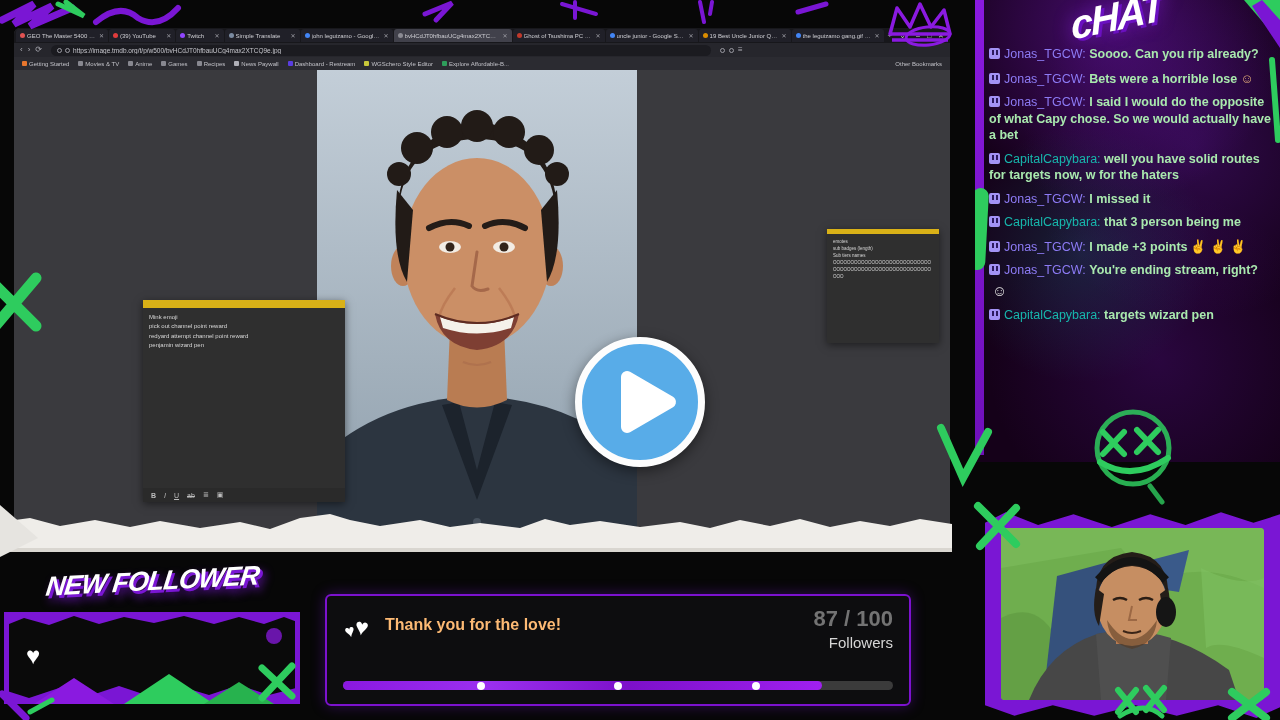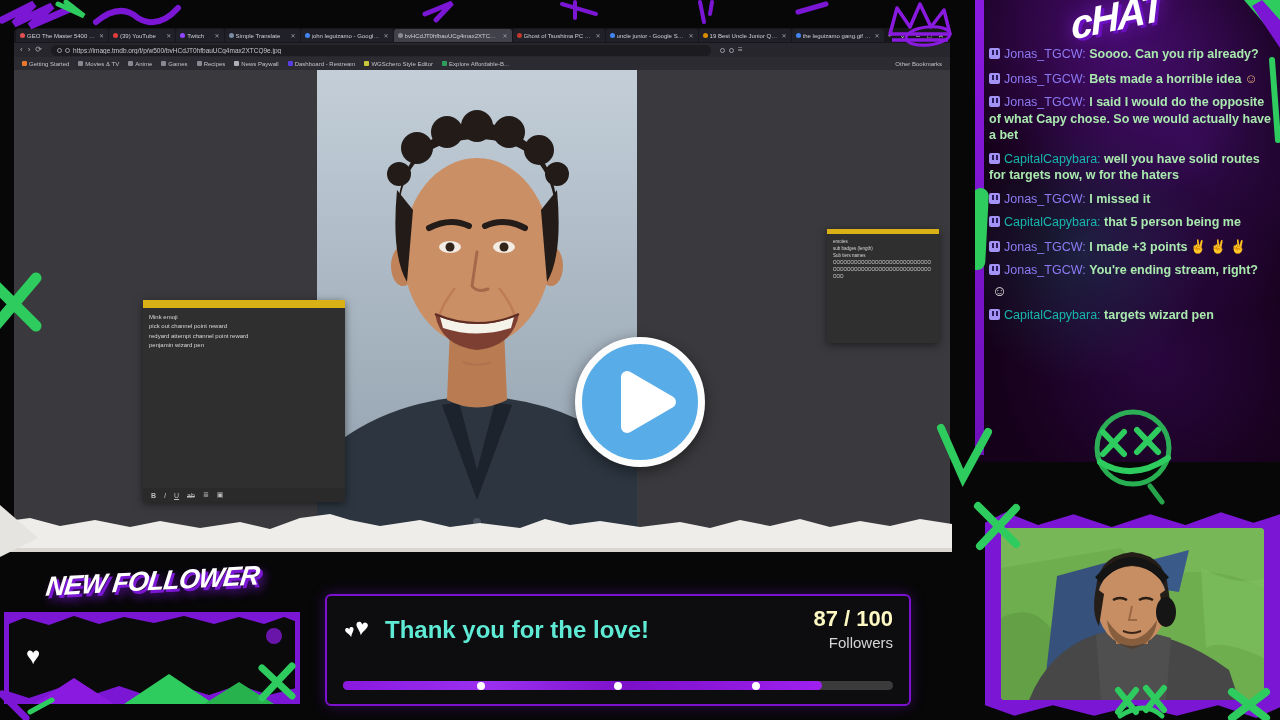--- a/index.html
+++ b/index.html
@@ -81,22 +81,22 @@
   #nf-inner{position:absolute;inset:0}
   #nf-heart{position:absolute;left:22px;top:30px;font-size:24px;color:#fff;z-index:3}
   #nf-name{position:absolute;left:52px;top:26px;font-size:28px;font-weight:800;color:#2fd157;letter-spacing:.5px;z-index:3;text-shadow:0 2px 4px rgba(0,0,0,.6)}
 
   
   #goal{position:absolute;left:325px;top:594px;width:586px;height:112px;background:rgba(14,14,16,.96);border:2px solid #7c12cf;border-radius:6px;z-index:4;box-shadow:0 0 14px rgba(110,20,200,.4)}
   #goal-hearts{position:absolute;left:18px;top:18px;width:34px;height:30px}
   .gh{position:absolute;color:#fff;font-weight:700}
   .gh1{left:0;top:8px;font-size:17px;transform:rotate(-14deg)}
   .gh2{left:10px;top:0;font-size:23px;transform:rotate(8deg)}
-  #goal-msg{position:absolute;left:58px;top:20px;font-size:24px;font-weight:700;color:#5eead4}
-  #goal-frac{position:absolute;right:16px;top:10px;font-size:22px;font-weight:700;color:#fef9c3}
+  #goal-msg{position:absolute;left:58px;top:20px;font-size:16px;font-weight:700;color:#fdba74}
+  #goal-frac{position:absolute;right:16px;top:10px;font-size:22px;font-weight:700;color:#737373}
   #goal-sub{position:absolute;right:16px;top:38px;font-size:15px;color:#d6d6d6;text-align:right}
   #goal-bar{position:absolute;left:16px;right:16px;bottom:14px;height:9px;background:#3b3b3b;border-radius:5px}
   #goal-fill{position:absolute;left:0;top:0;bottom:0;border-radius:5px;background:linear-gradient(90deg,#8a18e0 0%,#9b30f0 30%,#7c10c9 60%,#a020f0 100%)}
   .goal-dot{position:absolute;top:50%;width:8px;height:8px;margin:-4px 0 0 -4px;border-radius:50%;background:#fff;z-index:2}
 
   
   #graffiti{position:absolute;inset:0;z-index:50;pointer-events:none}
 </style>
 </head>
 <body>
@@ -314,25 +314,25 @@
     <polygon fill="#d9d6d0" points="0,43 952,43 952,47 0,47"></polygon>
     <polygon fill="#e6e4e0" points="0,0 38,33 0,52"></polygon>
   </svg>
 
   <div id="chatpanel">
     <div id="chatstrip"></div>
     <div id="chatstrip-green"></div>
     <div id="chattitle">cHAT</div>
     <div id="chatmessages">
         <div class="msg"><span class="badge"></span><span class="uname" style="color: rgb(141, 123, 245);">Jonas_TGCW: </span><span>Soooo. Can you rip already?</span></div>
-        <div class="msg"><span class="badge"></span><span class="uname" style="color: rgb(141, 123, 245);">Jonas_TGCW: </span><span>Bets made a horrible idea</span><span class="emote" style="color: rgb(232, 176, 122);">☺</span></div>
+        <div class="msg"><span class="badge"></span><span class="uname" style="color: rgb(141, 123, 245);">Jonas_TGCW: </span><span>Bets were a horrible lose</span><span class="emote" style="color: rgb(232, 176, 122);">☺</span></div>
         <div class="msg"><span class="badge"></span><span class="uname" style="color: rgb(141, 123, 245);">Jonas_TGCW: </span><span>I said I would do the opposite of what Capy chose. So we would actually have a bet</span></div>
         <div class="msg"><span class="badge"></span><span class="uname" style="color: rgb(23, 183, 173);">CapitalCapybara: </span><span>well you have solid routes for targets now, w for the haters</span></div>
         <div class="msg"><span class="badge"></span><span class="uname" style="color: rgb(141, 123, 245);">Jonas_TGCW: </span><span>I missed it</span></div>
-        <div class="msg"><span class="badge"></span><span class="uname" style="color: rgb(23, 183, 173);">CapitalCapybara: </span><span>that 5 person being me</span></div>
+        <div class="msg"><span class="badge"></span><span class="uname" style="color: rgb(23, 183, 173);">CapitalCapybara: </span><span>that 3 person being me</span></div>
         <div class="msg"><span class="badge"></span><span class="uname" style="color: rgb(141, 123, 245);">Jonas_TGCW: </span><span>I made +3 points</span><span class="emote" style="color: rgb(217, 185, 143);">✌ ✌ ✌</span></div>
         <div class="msg"><span class="badge"></span><span class="uname" style="color: rgb(141, 123, 245);">Jonas_TGCW: </span><span>You're ending stream, right?</span><span class="emote emoteblock" style="color: rgb(226, 226, 226);">☺</span></div>
         <div class="msg"><span class="badge"></span><span class="uname" style="color: rgb(23, 183, 173);">CapitalCapybara: </span><span>targets wizard pen</span></div>
       </div>
   </div>
 
   <div id="cam">
     <div id="camframe"></div>
     <div id="camvideo">
       <svg width="263" height="172" viewBox="0 0 263 172" preserveAspectRatio="none">

